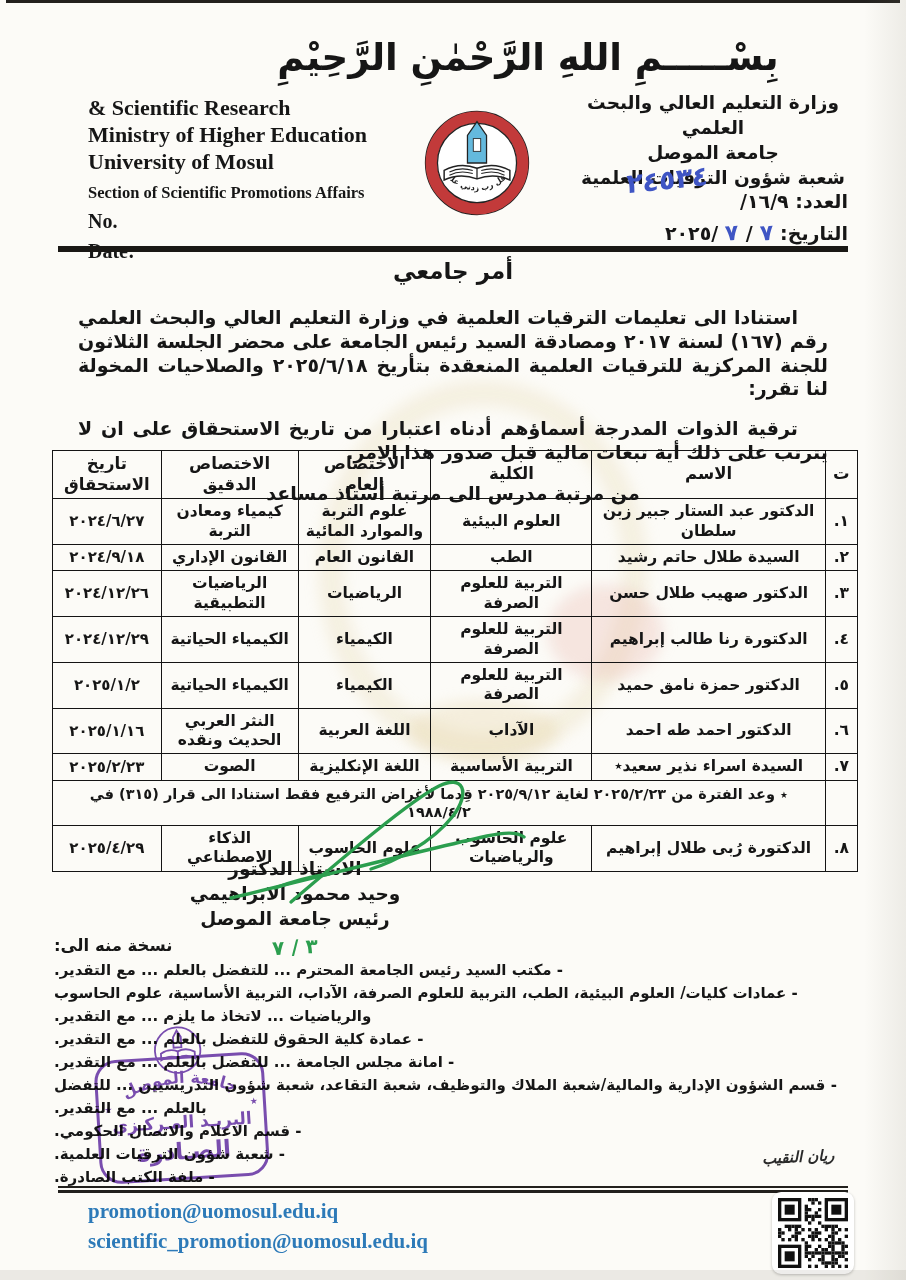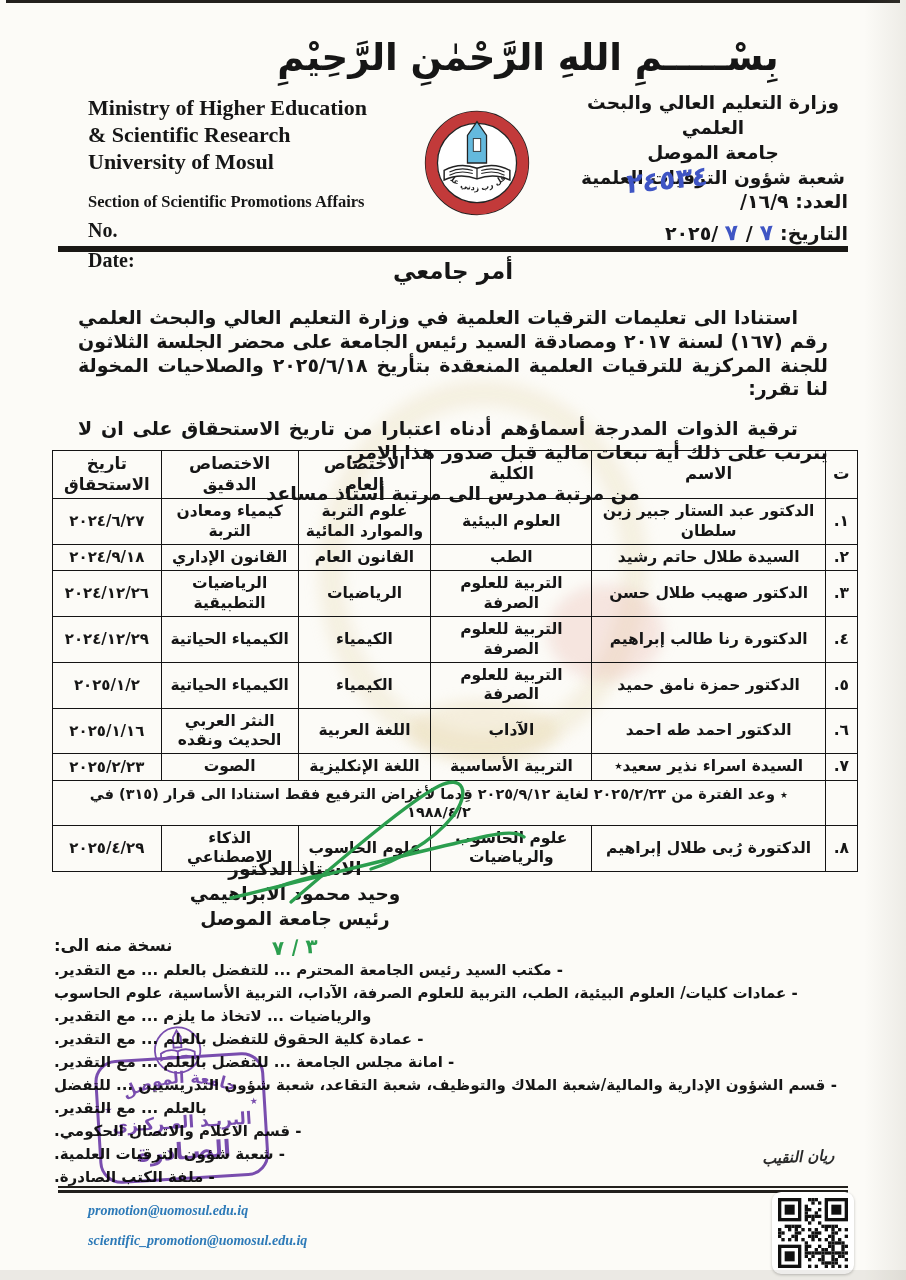--- a/index.html
+++ b/index.html
@@ -18,21 +18,21 @@
   .blob{position:absolute;filter:blur(7px);border-radius:50%;}
   .blob1{left:318px;top:380px;width:330px;height:380px;border:26px solid rgba(224,203,150,0.22);background:transparent;}
   .blob2{left:548px;top:585px;width:115px;height:95px;background:rgba(233,180,168,0.30);}
   .blob3{left:408px;top:700px;width:150px;height:62px;background:rgba(230,210,160,0.30);}
 
   .bismillah{left:180px;top:26px;right:30px;text-align:center;font-weight:bold;
      font-size:37px;line-height:64px;font-family:"DejaVu Sans",sans-serif;direction:rtl;}
 
   .eng{left:88px;top:94px;width:330px;font-family:"Liberation Serif","DejaVu Serif",serif;font-weight:bold;}
   .eng .l{font-size:22px;line-height:27px;}
-  .eng .s{font-size:16.5px;line-height:22px;margin-top:16px;}
+  .eng .s{font-size:16.5px;line-height:22px;margin-top:7px;}
   .eng .n{font-size:20px;line-height:26px;margin-top:4px;}
 
   .logo{left:424px;top:110px;width:106px;height:112px;}
 
   .arh{right:58px;top:90px;width:270px;direction:rtl;text-align:center;font-weight:bold;}
   .arh .a1{font-size:18.5px;line-height:25px;}
   .num-line{right:58px;top:190px;direction:rtl;font-weight:bold;font-size:19px;}
   .hand-number{right:198px;top:164px;color:#3f55c4;font-size:27px;font-weight:bold;
      letter-spacing:3px;transform:rotate(-6deg) skewX(-6deg);direction:rtl;}
   .date-line{right:58px;top:220px;direction:rtl;display:flex;gap:7px;font-weight:bold;font-size:19px;align-items:baseline;}
@@ -73,39 +73,39 @@
   .stamp-arc{position:absolute;left:5px;top:30px;width:160px;height:48px;}
   .stamp-star{position:absolute;top:66px;font-size:15px;font-weight:bold;}
   .stamp-star.sl{left:8px;}  .stamp-star.sr{right:8px;}
   .stamp-l1{position:absolute;left:0;right:0;top:82px;text-align:center;font-weight:bold;
      font-size:17px;direction:rtl;}
   .stamp-l2{position:absolute;left:0;right:0;top:108px;text-align:center;font-weight:bold;
      font-size:23px;letter-spacing:2px;direction:rtl;}
 
   .rule-bottom{left:58px;top:1186px;width:790px;height:7px;border-top:2px solid #22201d;border-bottom:3px solid #22201d;}
   .emails{left:88px;top:1196px;font-family:"Liberation Serif","DejaVu Serif",serif;
-     font-style:italic;font-weight:bold;font-size:14px;line-height:30px;color:#2d7ab8;}
+     font-weight:bold;font-size:21px;line-height:30px;color:#2d7ab8;}
   .qr-card{right:52px;top:1192px;width:82px;height:82px;background:#fff;border-radius:9px;
      box-shadow:0 1px 3px rgba(0,0,0,0.25);display:flex;align-items:center;justify-content:center;}
 </style>
 </head>
 <body>
 
 <div class="page">
 
   <div class="abs scan-top"></div>
   <div class="blob blob1"></div>
   <div class="blob blob2"></div>
   <div class="blob blob3"></div>
 
   <div class="abs bismillah">بِسْـــــمِ اللهِ الرَّحْمٰنِ الرَّحِيْمِ</div>
 
   <div class="abs eng">
+    <div class="l">&amp; Scientific Research</div>
     <div class="l">Ministry of Higher Education</div>
-    <div class="l">&amp; Scientific Research</div>
     <div class="l">University of Mosul</div>
     <div class="s">Section of Scientific Promotions Affairs</div>
     <div class="n">No.</div>
     <div class="n">Date:</div>
   </div>
 
   <div class="abs logo">
     <svg viewBox="0 0 100 100" width="106" height="106">
       <circle cx="50" cy="50" r="48.5" fill="#ffffff" stroke="#222" stroke-width="1.4"></circle>
       <circle cx="50" cy="50" r="43" fill="none" stroke="#c23a3a" stroke-width="11"></circle>

